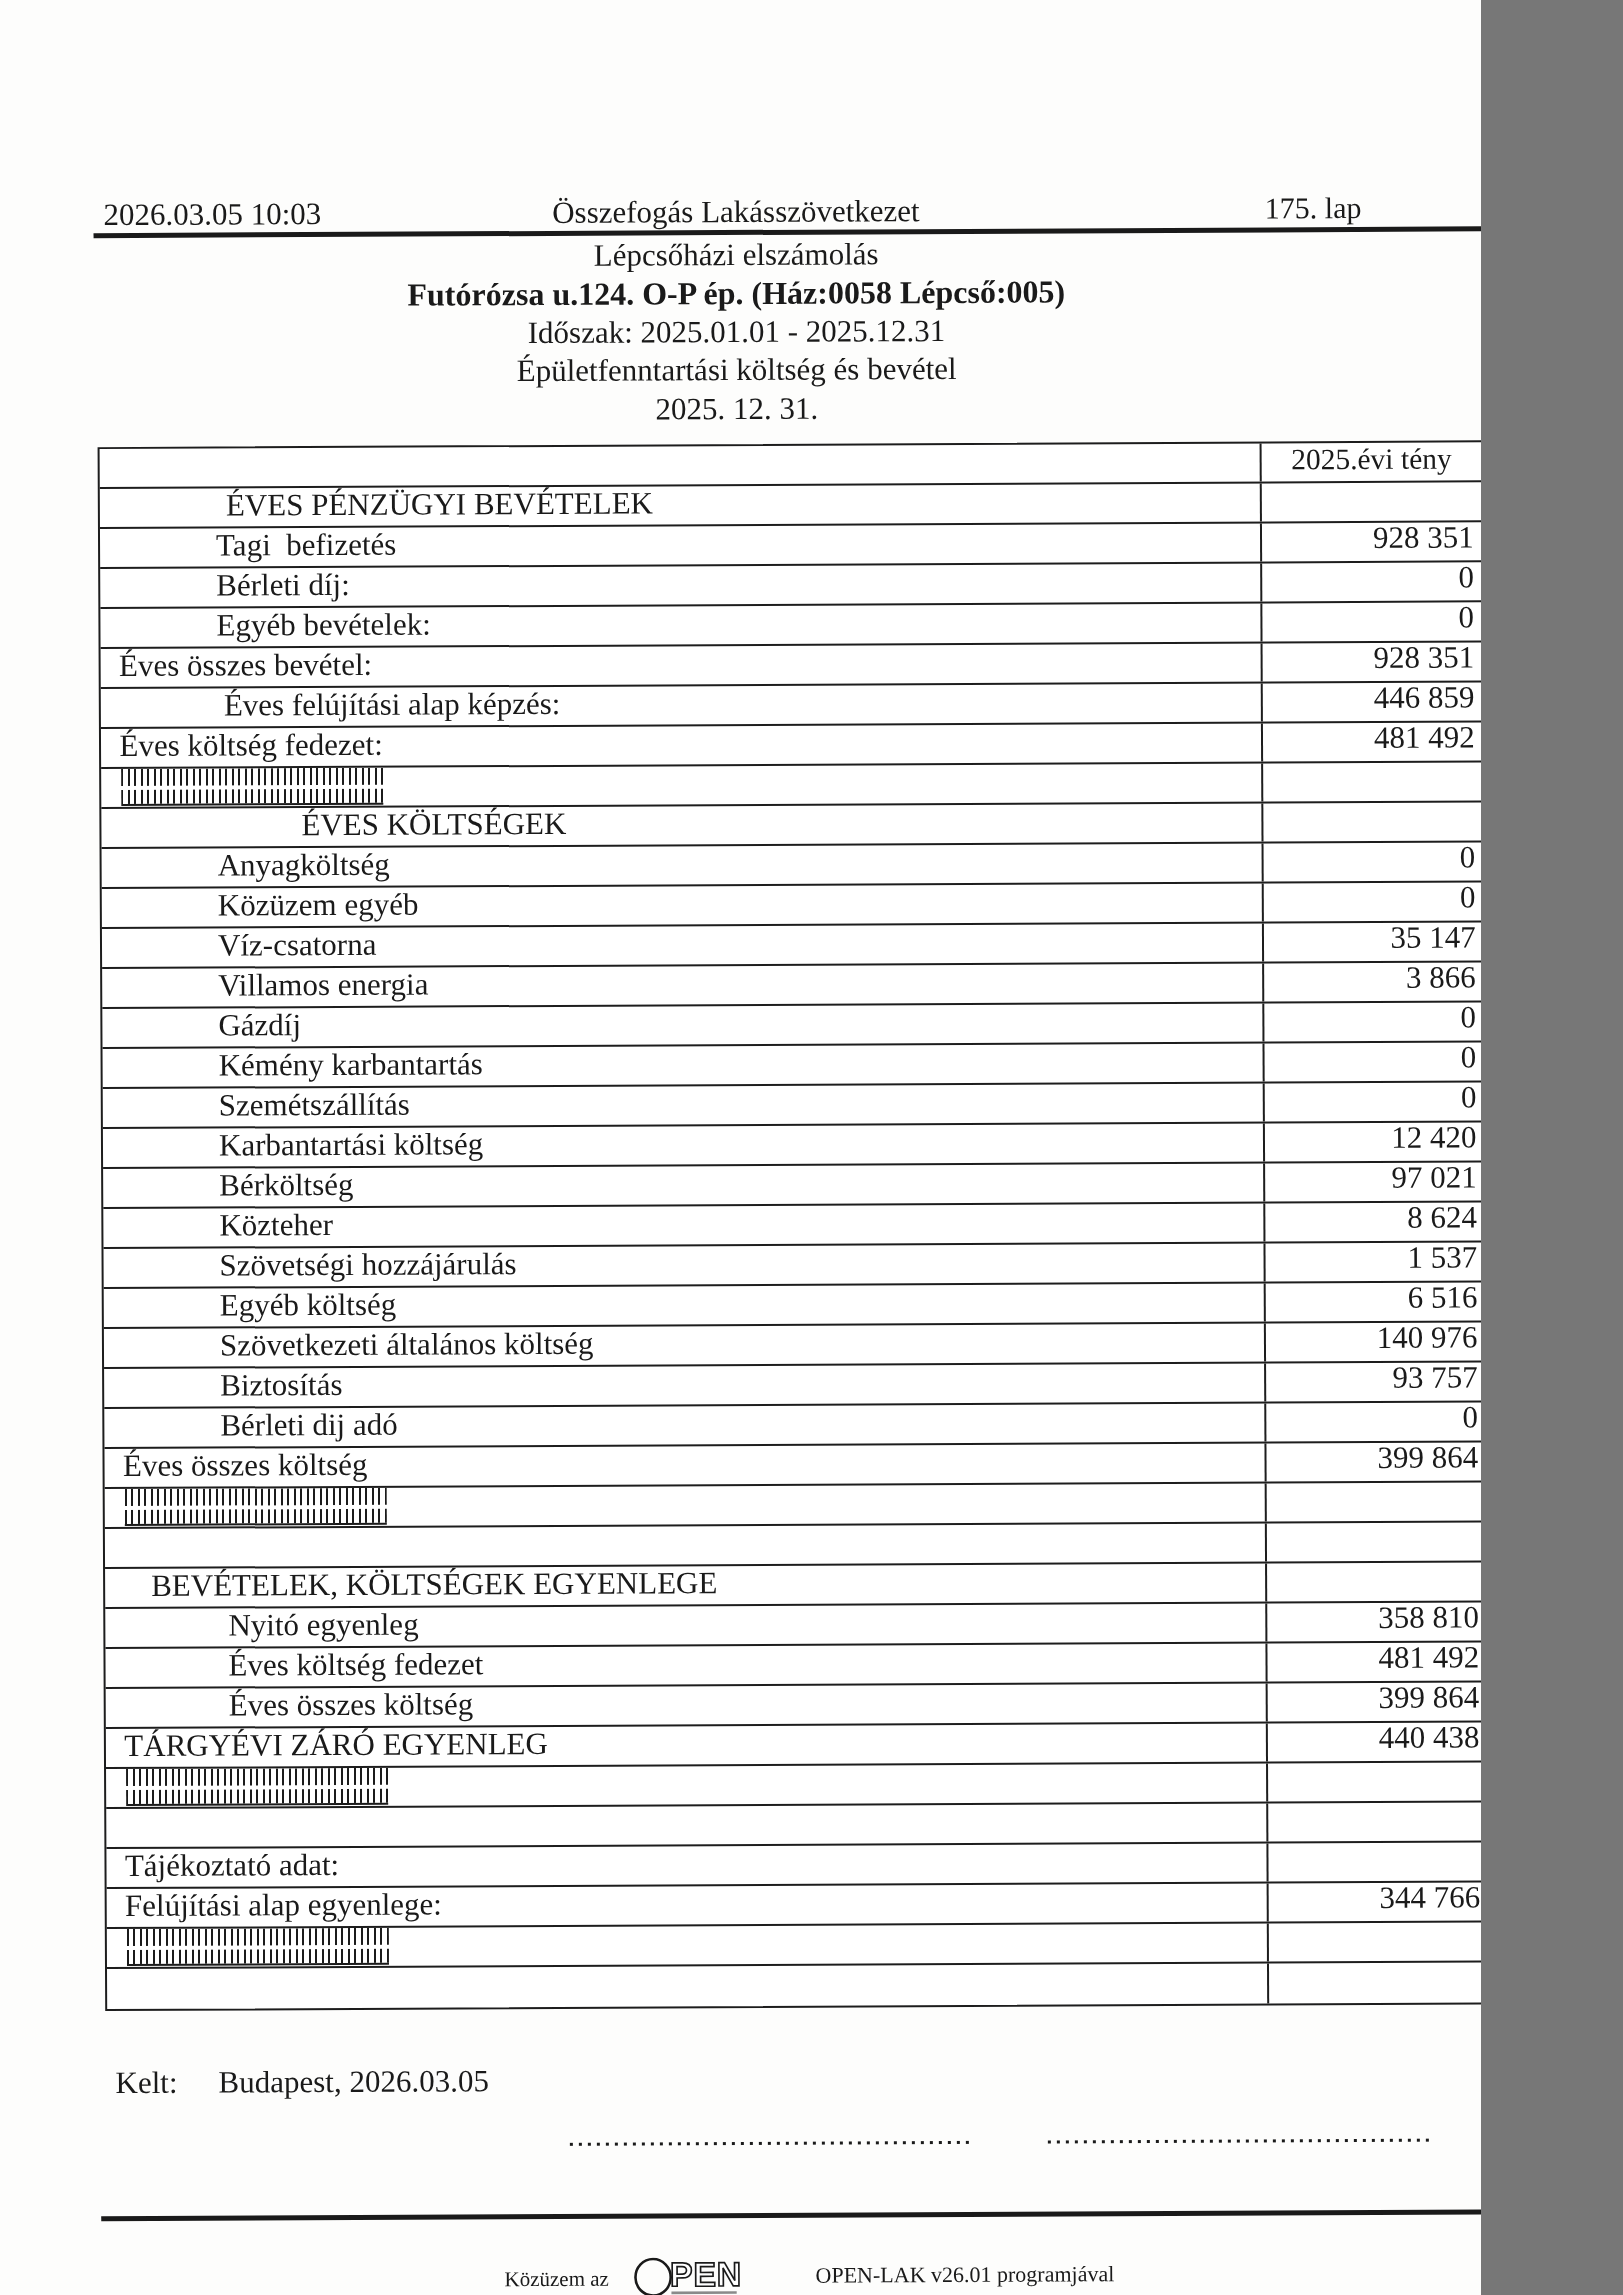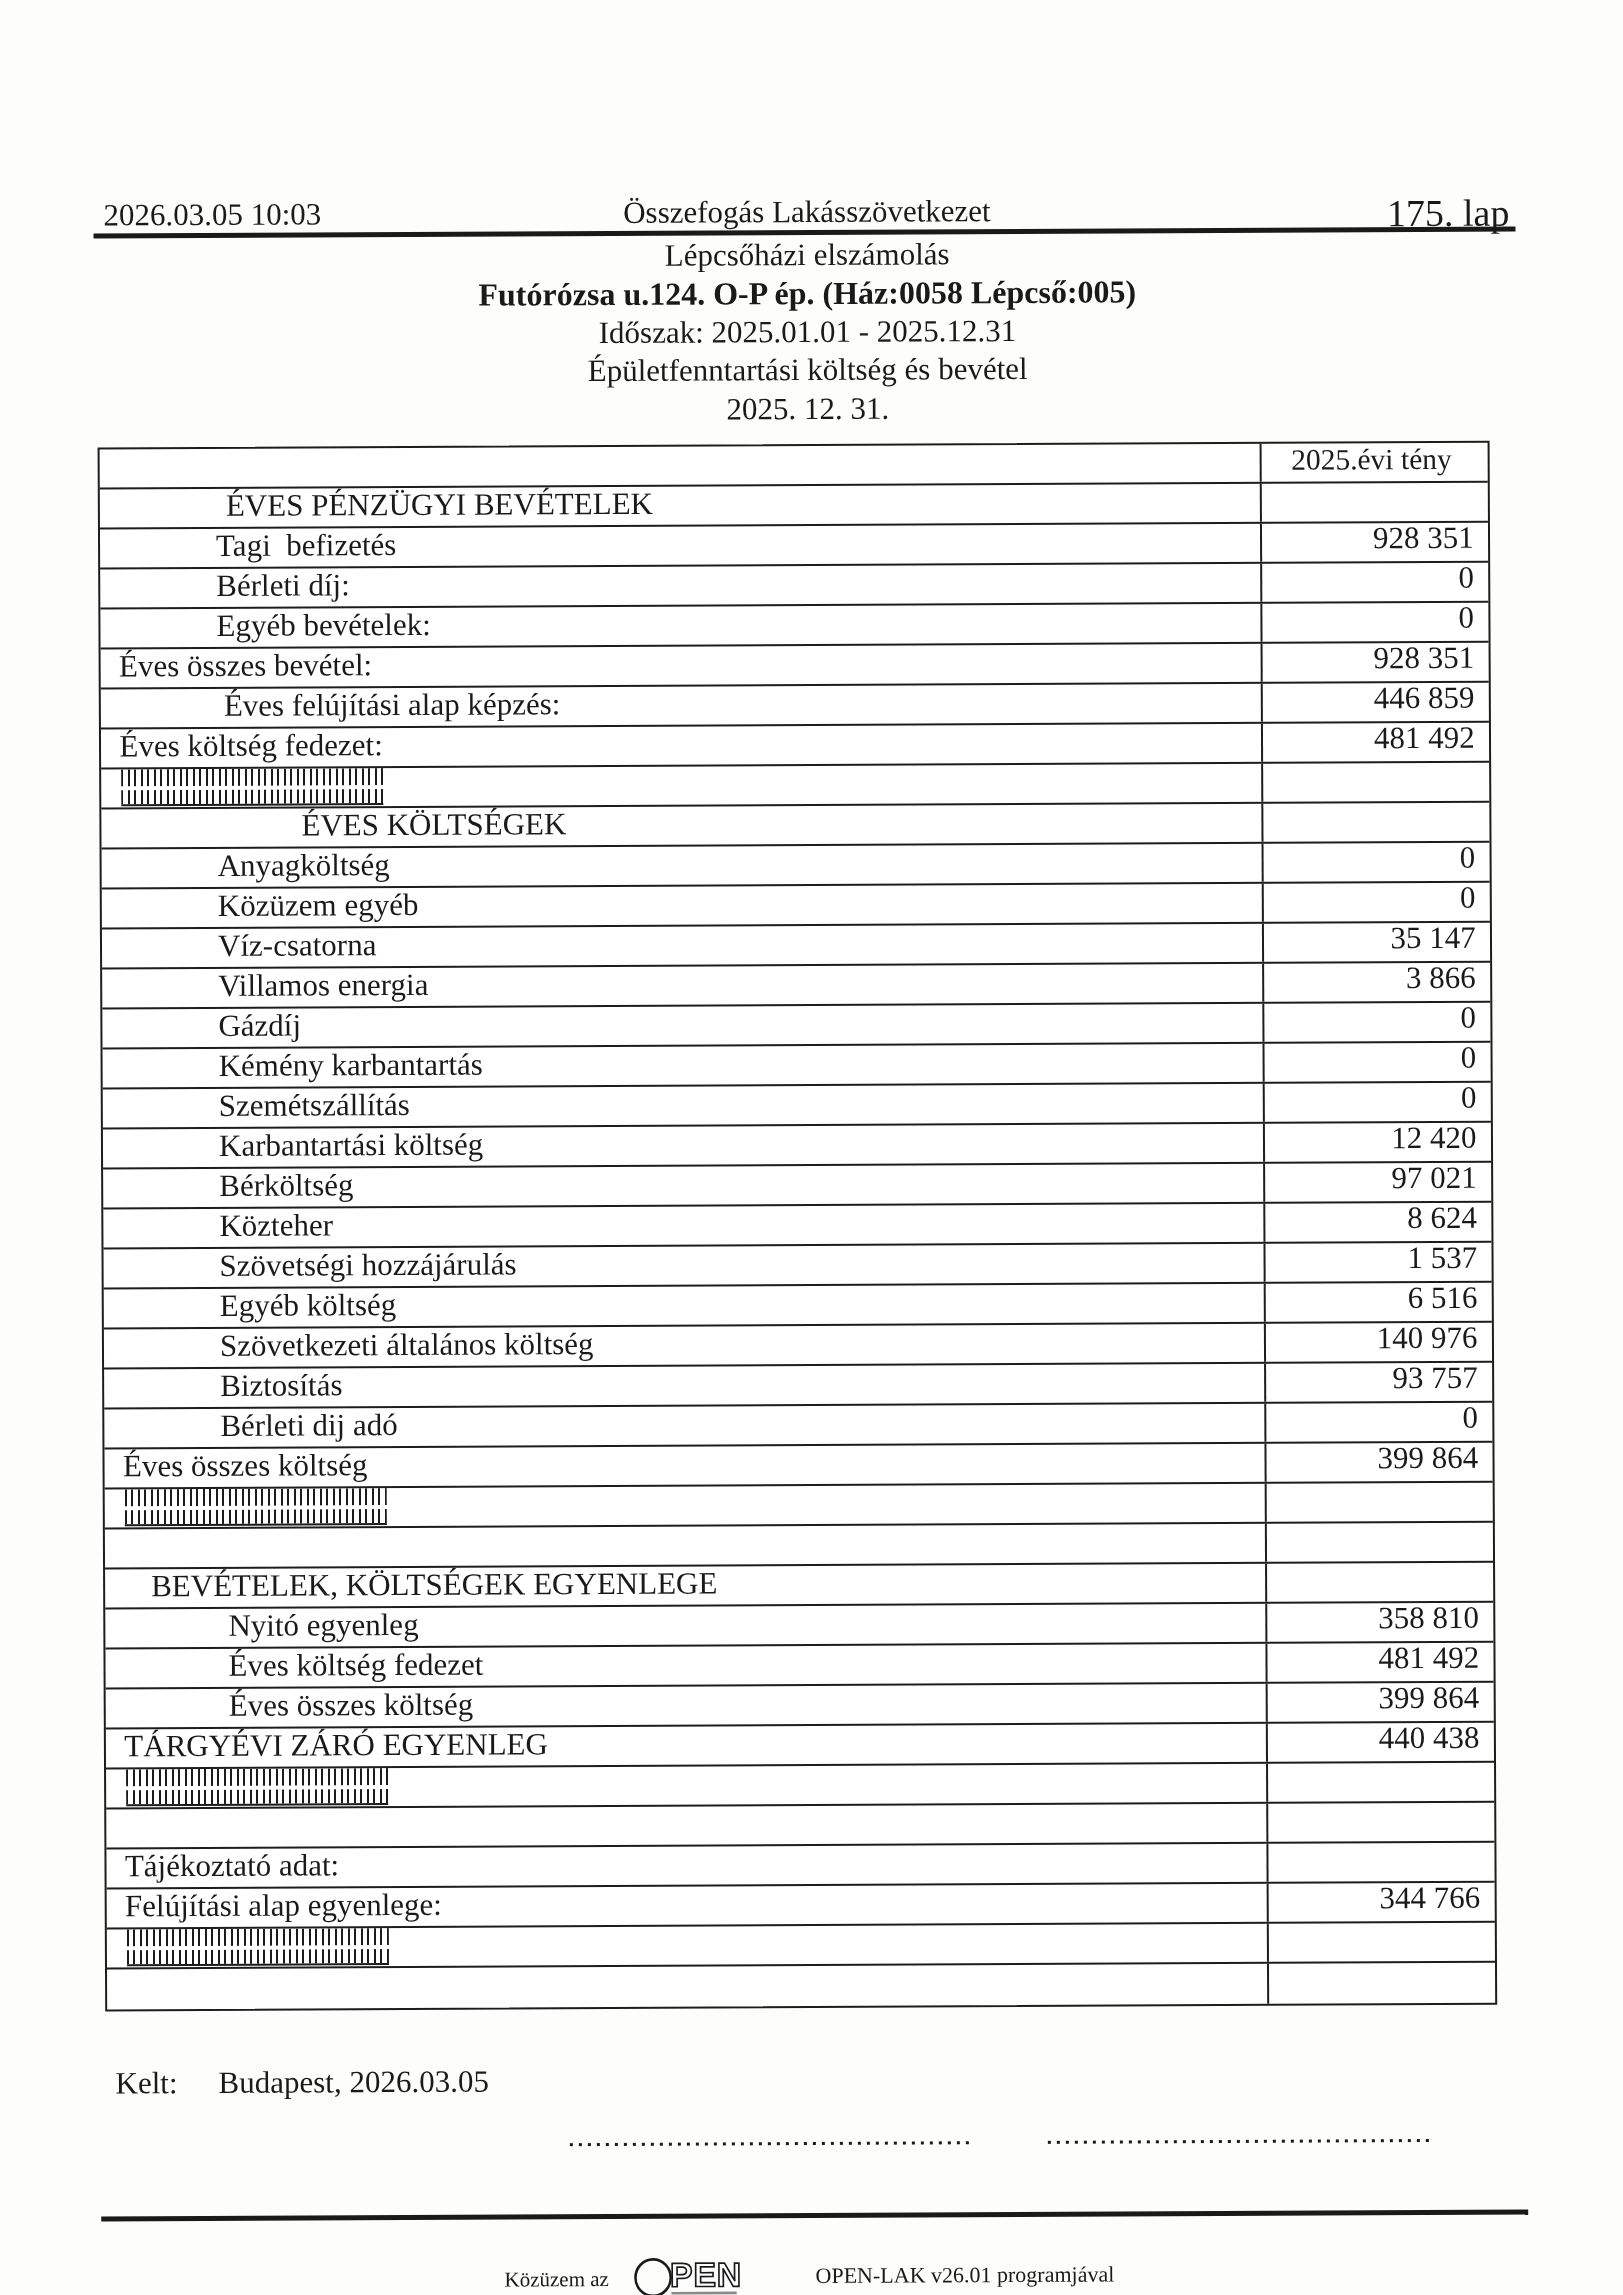--- a/index.html
+++ b/index.html
@@ -1,23 +1,23 @@
 <!DOCTYPE html>
 <html style="font-size:10.5px"><head>
 <meta charset="utf-8">
 <style>
   html,body{margin:0;padding:0;background:#777;}
-  .page{position:relative;width:1623px;height:2295px;background:#fdfdfc;overflow:hidden;
+  .page{position:relative;width:1481px;height:2295px;background:#fdfdfc;overflow:hidden;
         font-family:"Liberation Serif","DejaVu Serif",serif;color:#1a1a1a;}
   .rot{position:absolute;left:0;top:0;width:100%;height:100%;transform:rotate(-0.28deg);}
 
   
   .hdr-left{position:absolute;left:108px;top:194px;font-size:31px;white-space:nowrap;}
   .hdr-center{position:absolute;left:0;top:194px;width:100%;text-align:center;font-size:31px;}
-  .hdr-right{position:absolute;right:109px;top:194px;font-size:38px;white-space:nowrap;}
+  .hdr-right{position:absolute;right:115px;top:194px;font-size:30px;white-space:nowrap;}
   .hdr-rule{position:absolute;left:98px;top:230px;width:1422px;height:4.6px;background:#1a1a1a;}
 
   
   .title{position:absolute;left:0;width:100%;text-align:center;font-size:31px;}
   .t1{top:237px;}
   .t2{top:275px;font-size:32px;font-weight:bold;}
   .t3{top:314px;}
   .t4{top:352px;}
   .t5{top:391px;}
 

